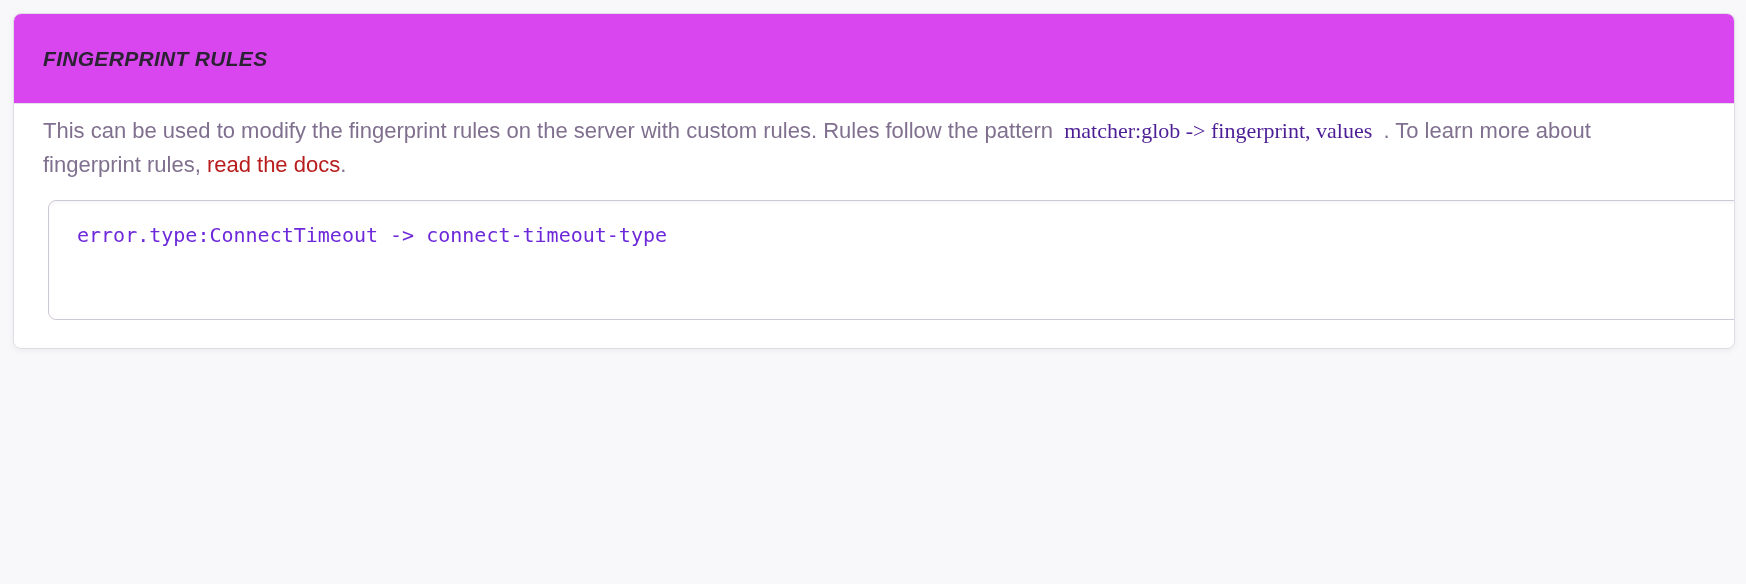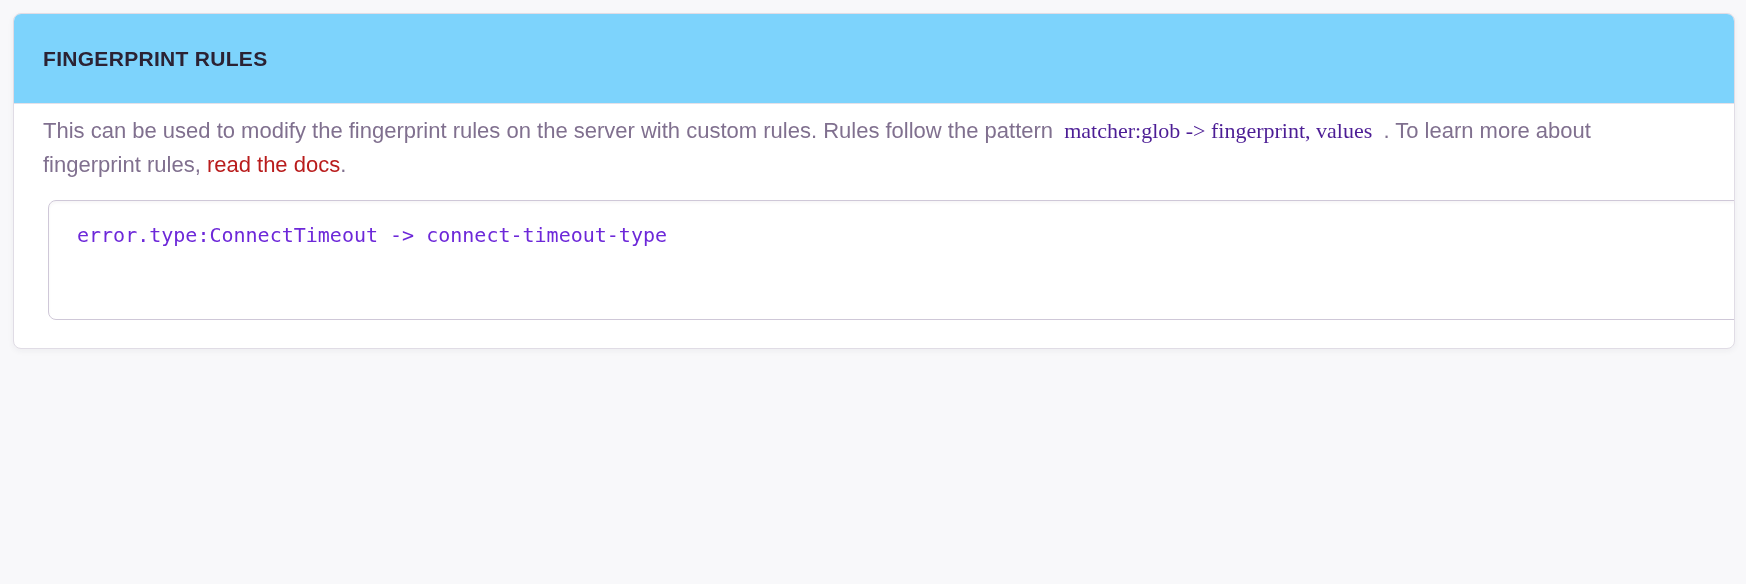--- a/index.html
+++ b/index.html
@@ -17,25 +17,26 @@
     width: 1722px;
     background: #ffffff;
     border: 1px solid #e0dce5;
     border-radius: 8px;
     box-shadow: 0 2px 6px rgba(43,34,51,0.05);
     overflow: hidden;
   }
 
   .panel-header {
     height: 90px;
-    background: #7dd3fc;
+    background: #d946ef;
     border-bottom: 1px solid #e4e1e9;
     display: flex;
     align-items: center;
     padding: 0 29px;
+    font-style: italic;
   }
 
   .panel-title {
     font-size: 21px;
     font-weight: bold;
     color: #2b2233;
     letter-spacing: 0.3px;
     text-transform: uppercase;
   }
 

